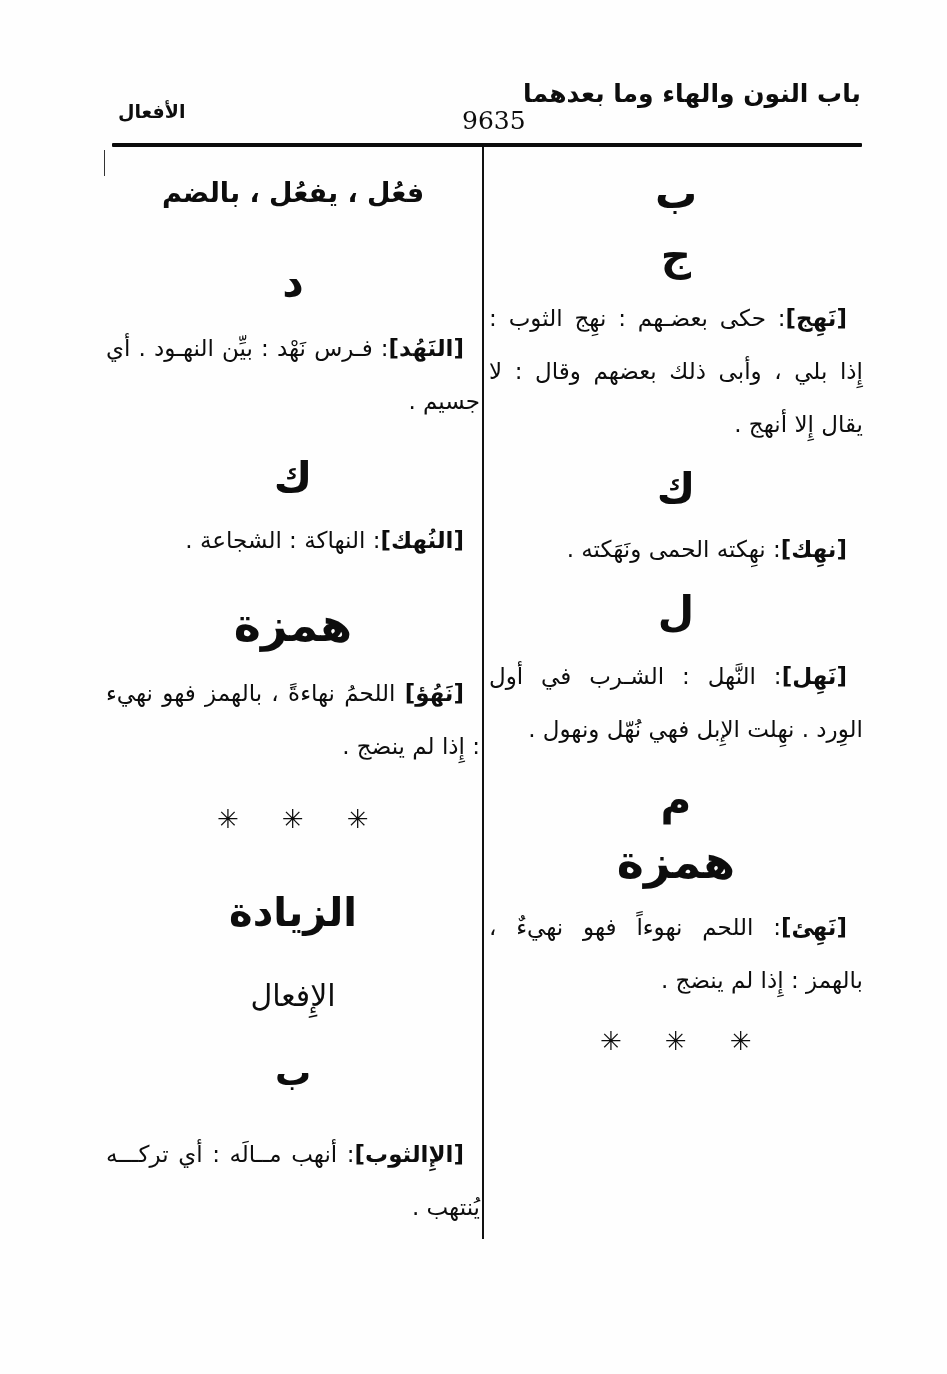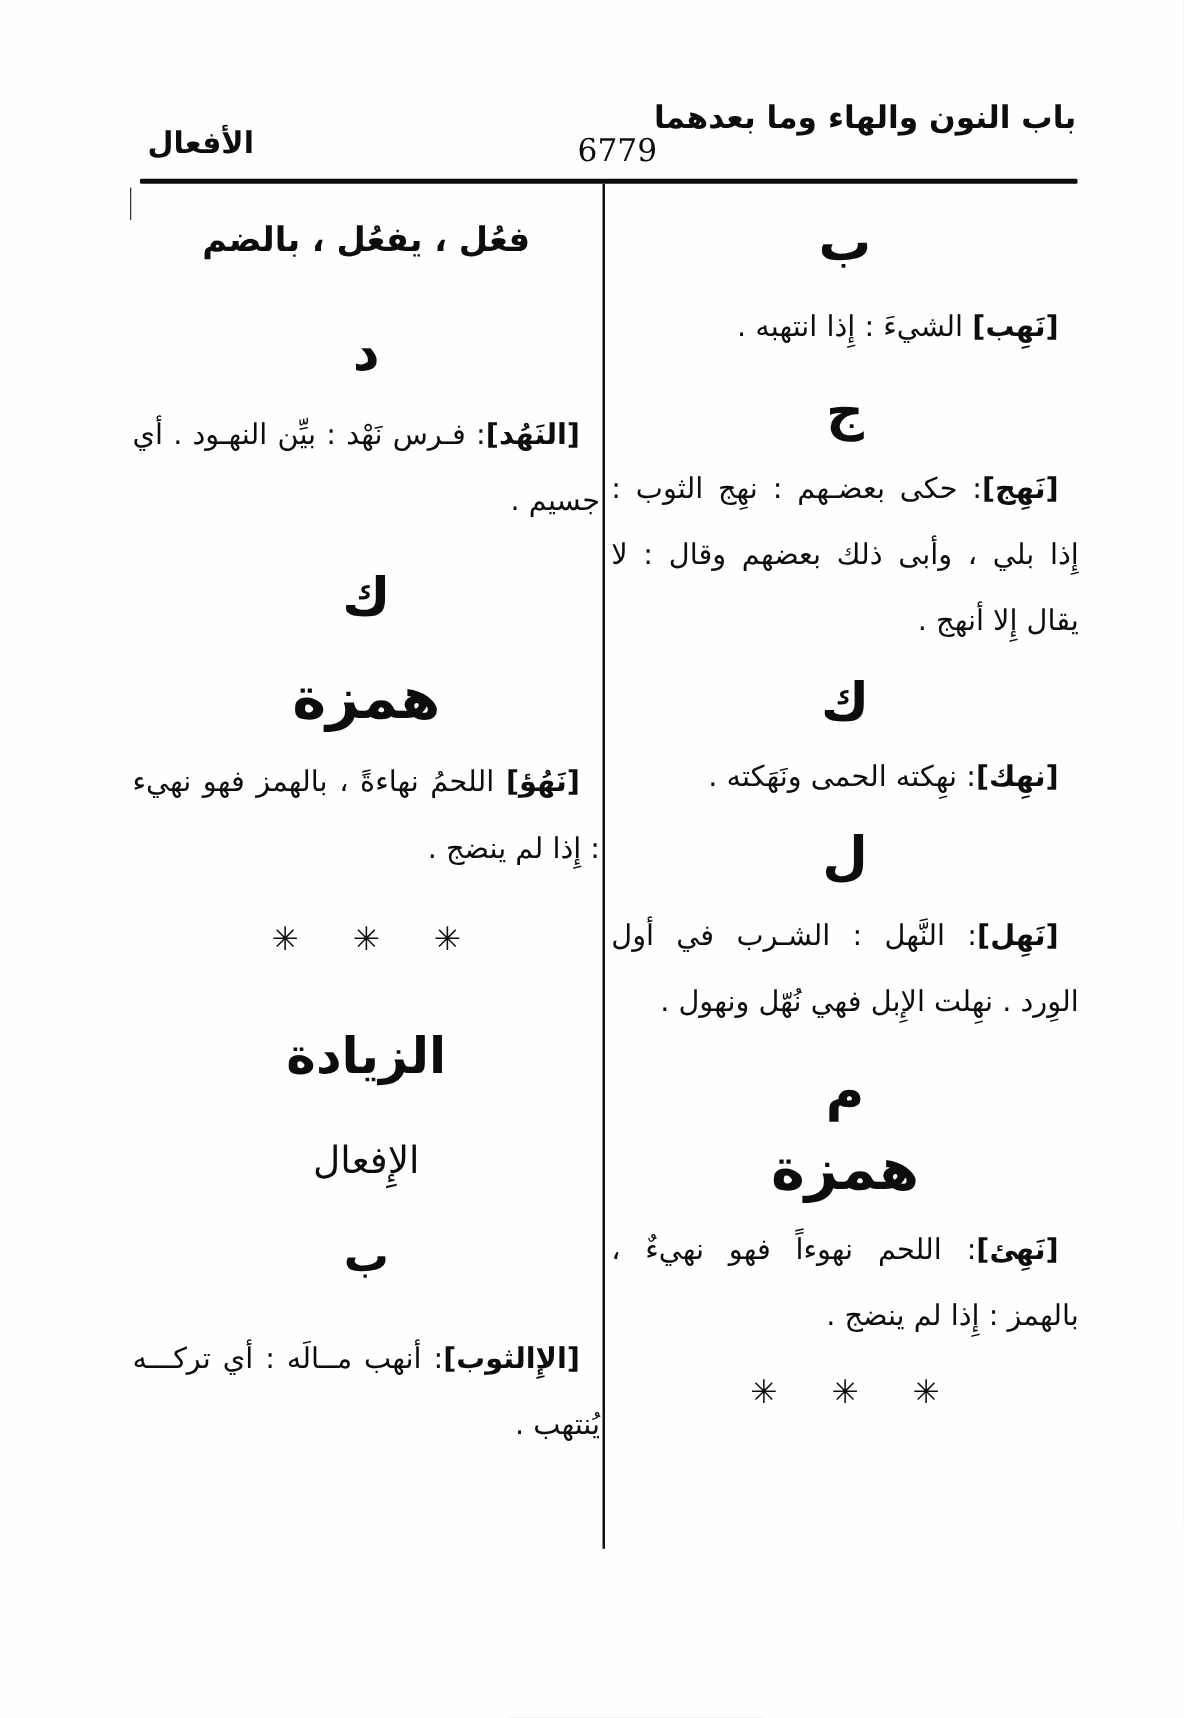--- a/index.html
+++ b/index.html
@@ -17,21 +17,21 @@
     position:absolute;top:79px;right:86px;
     font-size:25px;font-weight:bold;letter-spacing:0;
   }
   .hdr-pagenum{
     position:absolute;top:106px;left:462px;
     font-size:25px;font-weight:normal;direction:ltr;
     font-family:"DejaVu Serif", serif;
   }
   .hdr-book{
     position:absolute;top:100px;left:118px;
-    font-size:24px;font-weight:bold;
+    font-size:19px;font-weight:bold;
   }
   .hrule{
     position:absolute;top:143px;left:112px;width:750px;height:4px;
     background:#0b0b0b;border-radius:1px;
   }
   .vdivider{
     position:absolute;top:147px;left:482px;width:2px;height:1092px;
     background:#111;
   }
   .margin-tick{
@@ -68,30 +68,29 @@
     margin:0;text-align:center;font-size:26px;line-height:32px;
     word-spacing:34px;font-weight:bold;
   }
 </style>
 </head>
 <body>
 
 <div class="page">
 
   <div class="hdr-chapter">باب النون والهاء وما بعدهما</div>
-  <div class="hdr-pagenum">6779</div>
+  <div class="hdr-pagenum">9635</div>
   <div class="hdr-book">الأفعال</div>
   <div class="hrule"></div>
   <div class="vdivider"></div>
   <div class="margin-tick"></div>
 
   <section class="col col-right">
 
     <h2 class="sec-letter" style="margin-top:22px">ب</h2>
-    <p class="entry" style="margin-top:20px"><b class="hw">[نَهِب]</b><span> الشيءَ : إِذا انتهبه .</span></p>
 
     <h2 class="sec-letter" style="margin-top:18px">ج</h2>
     <p class="entry" style="margin-top:14px"><b class="hw">[نَهِج]</b><span>: حكى بعضـهم : نهِج الثوب : إِذا بلي ، وأبى ذلك بعضهم وقال : لا يقال إِلا أنهج .</span></p>
 
     <h2 class="sec-letter" style="margin-top:16px">ك</h2>
     <p class="entry" style="margin-top:12px"><b class="hw">[نهِك]</b><span>: نهِكته الحمى ونَهَكته .</span></p>
 
     <h2 class="sec-letter" style="margin-top:14px">ل</h2>
     <p class="entry" style="margin-top:16px"><b class="hw">[نَهِل]</b><span>: النَّهل : الشـرب في أول الوِرد . نهِلت الإِبل فهي نُهّل ونهول .</span></p>
 
@@ -104,20 +103,21 @@
   </section>
 
   <section class="col col-left">
 
     <h2 class="col-heading" style="margin-top:28px">فعُل ، يفعُل ، بالضم</h2>
 
     <h2 class="sec-letter" style="margin-top:52px">د</h2>
     <p class="entry" style="margin-top:18px"><b class="hw">[النَهُد]</b><span>: فـرس نَهْد : بيِّن النهـود . أي جسيم .</span></p>
 
     <h2 class="sec-letter" style="margin-top:28px">ك</h2>
+    <p class="entry" style="margin-top:14px"><b class="hw">[النُهك]</b><span>: النهاكة : الشجاعة .</span></p>
 
     <h2 class="sec-letter word" style="margin-top:34px">همزة</h2>
     <p class="entry" style="margin-top:18px"><b class="hw">[نَهُؤ]</b><span> اللحمُ نهاءةً ، بالهمز فهو نهيء : إِذا لم ينضج .</span></p>
 
     <p class="stars" style="margin-top:30px">✳ ✳ ✳</p>
 
     <h1 class="big-heading" style="margin-top:56px">الزيادة</h1>
 
     <h2 class="mid-heading" style="margin-top:46px">الإِفعال</h2>
 

